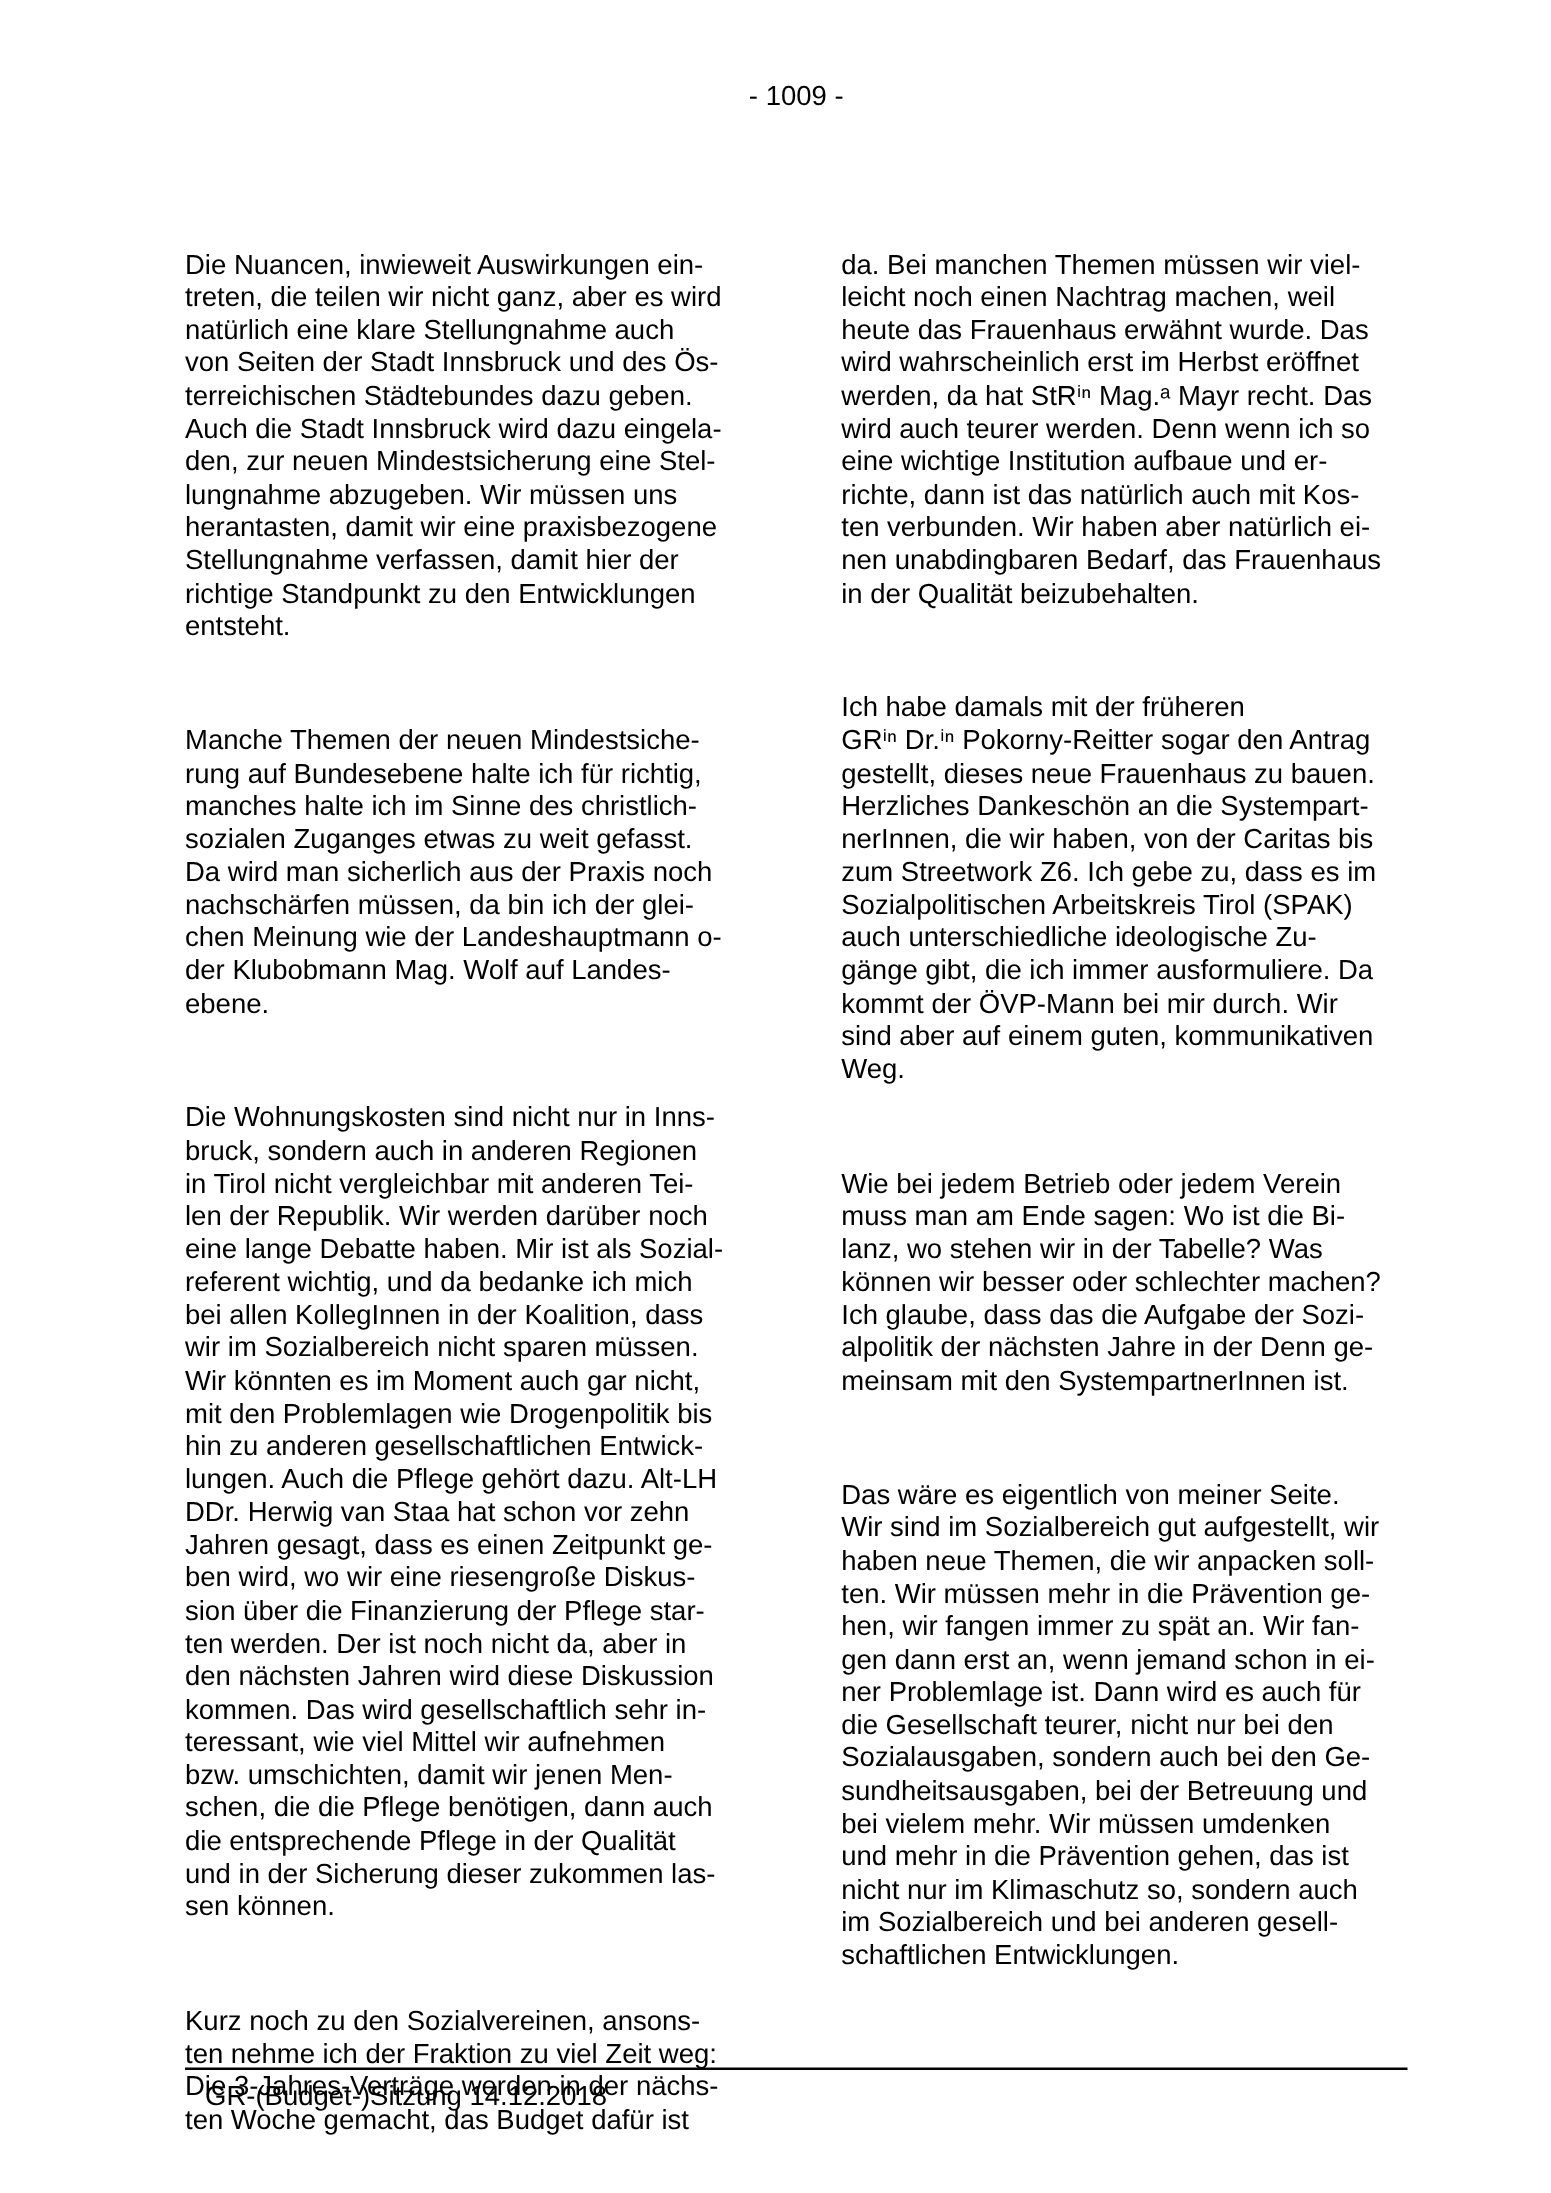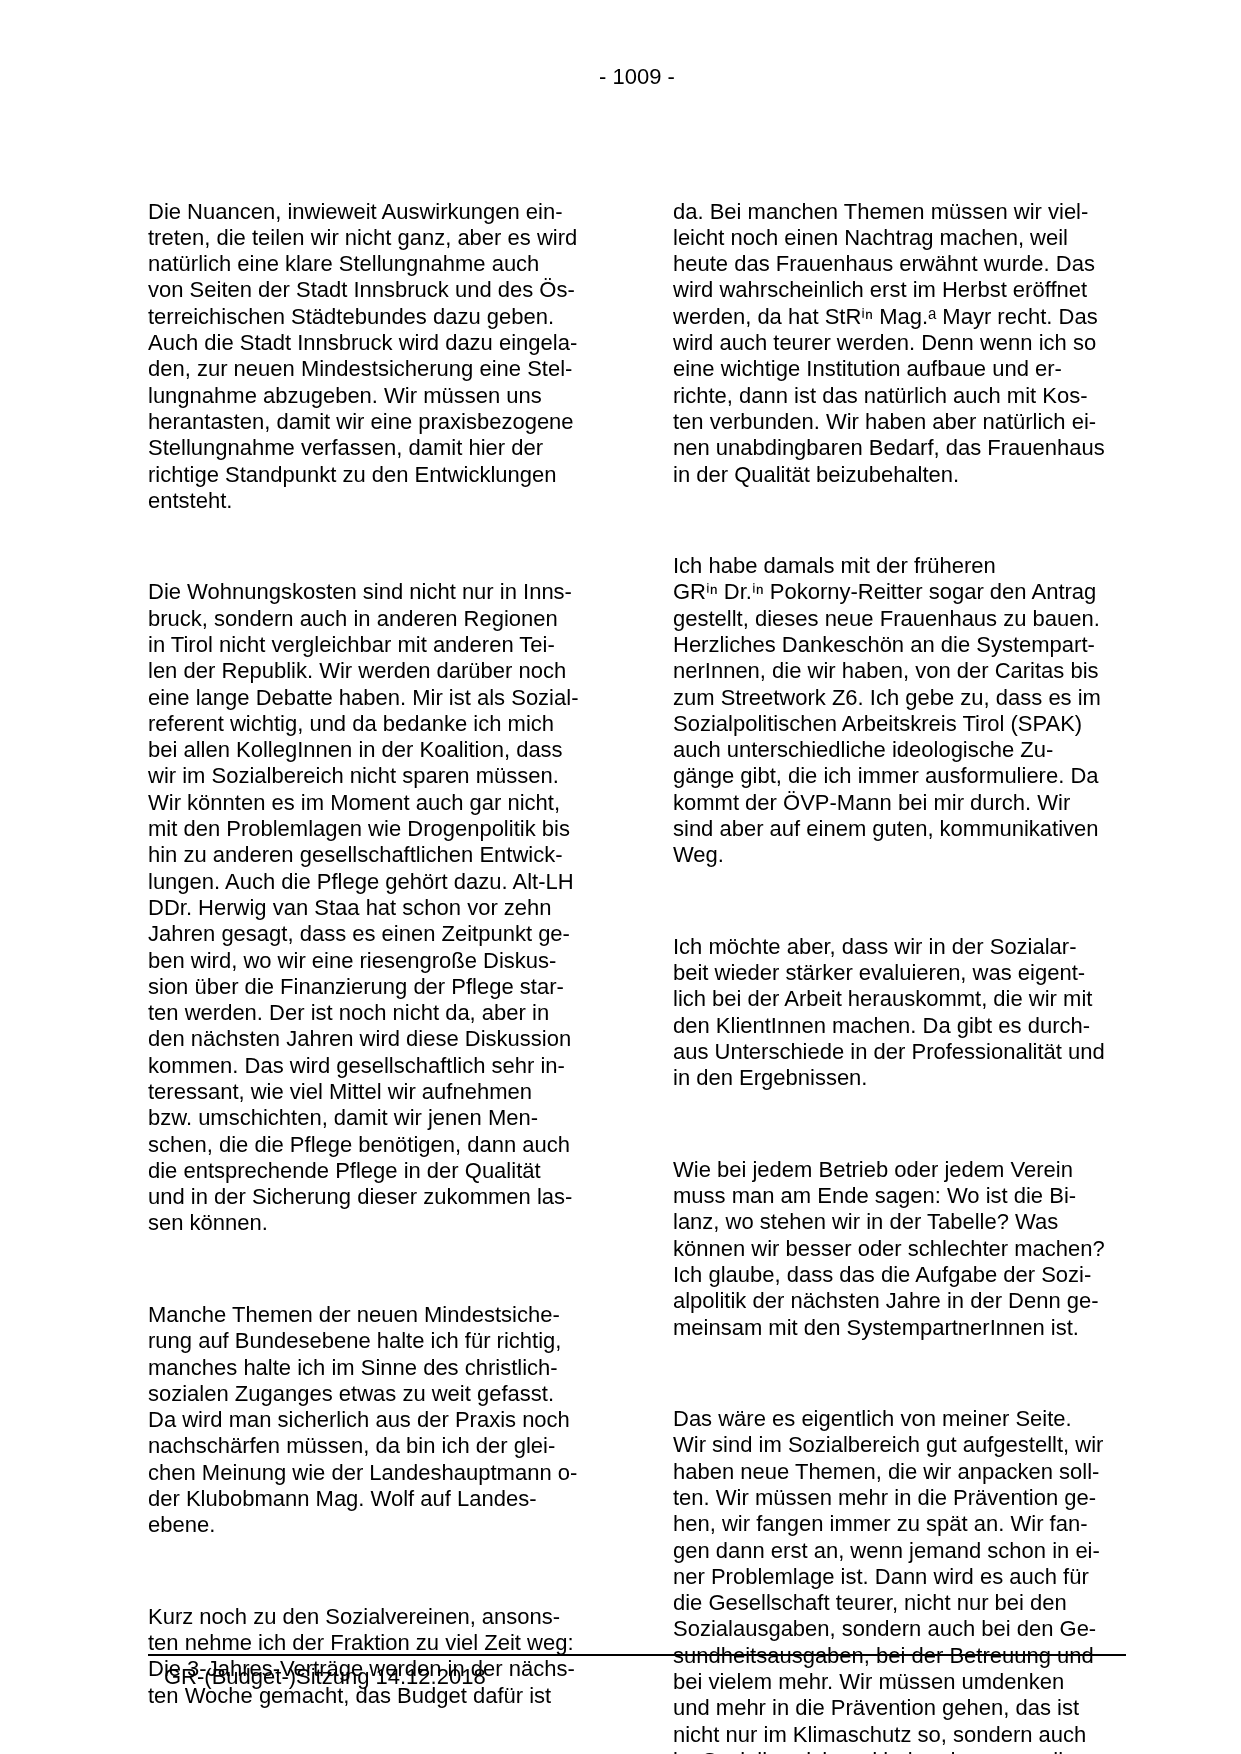--- a/index.html
+++ b/index.html
@@ -71,20 +71,29 @@
 natürlich eine klare Stellungnahme auch
 von Seiten der Stadt Innsbruck und des Ös-
 terreichischen Städtebundes dazu geben.
 Auch die Stadt Innsbruck wird dazu eingela-
 den, zur neuen Mindestsicherung eine Stel-
 lungnahme abzugeben. Wir müssen uns
 herantasten, damit wir eine praxisbezogene
 Stellungnahme verfassen, damit hier der
 richtige Standpunkt zu den Entwicklungen
 entsteht.</p>
+    <p>Manche Themen der neuen Mindestsiche-
+rung auf Bundesebene halte ich für richtig,
+manches halte ich im Sinne des christlich-
+sozialen Zuganges etwas zu weit gefasst.
+Da wird man sicherlich aus der Praxis noch
+nachschärfen müssen, da bin ich der glei-
+chen Meinung wie der Landeshauptmann o-
+der Klubobmann Mag. Wolf auf Landes-
+ebene.</p>
     <p>Die Wohnungskosten sind nicht nur in Inns-
 bruck, sondern auch in anderen Regionen
 in Tirol nicht vergleichbar mit anderen Tei-
 len der Republik. Wir werden darüber noch
 eine lange Debatte haben. Mir ist als Sozial-
 referent wichtig, und da bedanke ich mich
 bei allen KollegInnen in der Koalition, dass
 wir im Sozialbereich nicht sparen müssen.
 Wir könnten es im Moment auch gar nicht,
 mit den Problemlagen wie Drogenpolitik bis
@@ -96,29 +105,20 @@
 sion über die Finanzierung der Pflege star-
 ten werden. Der ist noch nicht da, aber in
 den nächsten Jahren wird diese Diskussion
 kommen. Das wird gesellschaftlich sehr in-
 teressant, wie viel Mittel wir aufnehmen
 bzw. umschichten, damit wir jenen Men-
 schen, die die Pflege benötigen, dann auch
 die entsprechende Pflege in der Qualität
 und in der Sicherung dieser zukommen las-
 sen können.</p>
-    <p>Manche Themen der neuen Mindestsiche-
-rung auf Bundesebene halte ich für richtig,
-manches halte ich im Sinne des christlich-
-sozialen Zuganges etwas zu weit gefasst.
-Da wird man sicherlich aus der Praxis noch
-nachschärfen müssen, da bin ich der glei-
-chen Meinung wie der Landeshauptmann o-
-der Klubobmann Mag. Wolf auf Landes-
-ebene.</p>
     <p>Kurz noch zu den Sozialvereinen, ansons-
 ten nehme ich der Fraktion zu viel Zeit weg:
 Die 3-Jahres-Verträge werden in der nächs-
 ten Woche gemacht, das Budget dafür ist</p>
   </div>
 
   <div class="col col-right">
     <p>da. Bei manchen Themen müssen wir viel-
 leicht noch einen Nachtrag machen, weil
 heute das Frauenhaus erwähnt wurde. Das
@@ -135,26 +135,20 @@
 gestellt, dieses neue Frauenhaus zu bauen.
 Herzliches Dankeschön an die Systempart-
 nerInnen, die wir haben, von der Caritas bis
 zum Streetwork Z6. Ich gebe zu, dass es im
 Sozialpolitischen Arbeitskreis Tirol (SPAK)
 auch unterschiedliche ideologische Zu-
 gänge gibt, die ich immer ausformuliere. Da
 kommt der ÖVP-Mann bei mir durch. Wir
 sind aber auf einem guten, kommunikativen
 Weg.</p>
-    <p>Ich möchte aber, dass wir in der Sozialar-
-beit wieder stärker evaluieren, was eigent-
-lich bei der Arbeit herauskommt, die wir mit
-den KlientInnen machen. Da gibt es durch-
-aus Unterschiede in der Professionalität und
-in den Ergebnissen.</p>
     <p>Wie bei jedem Betrieb oder jedem Verein
 muss man am Ende sagen: Wo ist die Bi-
 lanz, wo stehen wir in der Tabelle? Was
 können wir besser oder schlechter machen?
 Ich glaube, dass das die Aufgabe der Sozi-
 alpolitik der nächsten Jahre in der Denn ge-
 meinsam mit den SystempartnerInnen ist.</p>
     <p>Das wäre es eigentlich von meiner Seite.
 Wir sind im Sozialbereich gut aufgestellt, wir
 haben neue Themen, die wir anpacken soll-

